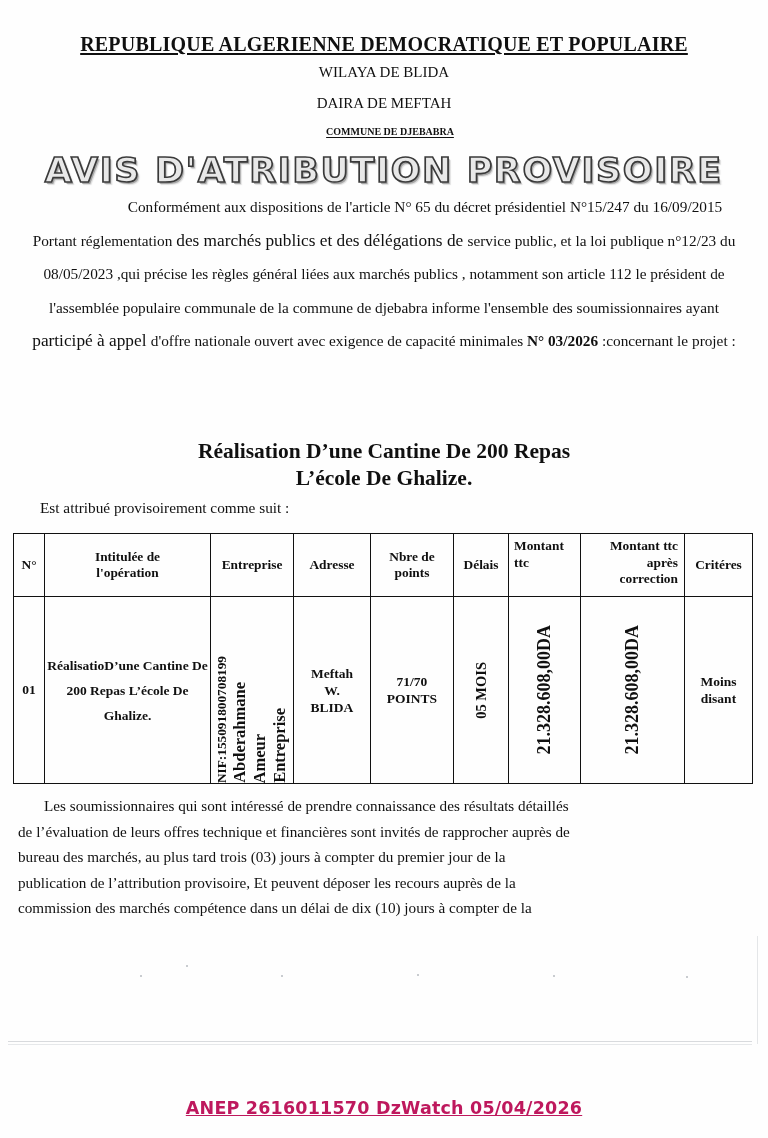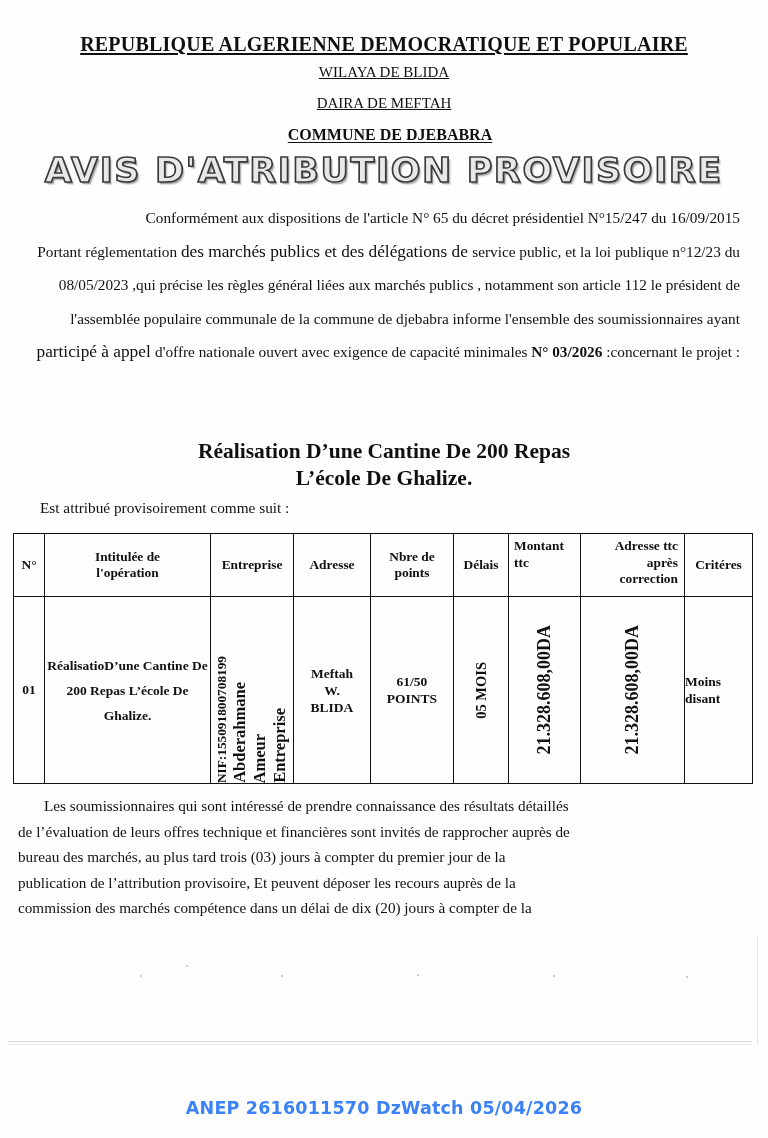--- a/index.html
+++ b/index.html
@@ -20,21 +20,20 @@
     position: absolute;
     inset: 0;
     background: #fefefe;
   }
 
   
   .hdr {
     text-align: center;
     font-family: "Liberation Serif", serif;
     font-weight: bold;
-    text-decoration: underline;
   }
   .hdr-republic {
     position: absolute;
     left: 0; right: 0;
     top: 33px;
     font-size: 20px;
     letter-spacing: .2px;
     text-decoration: underline;
     text-underline-offset: 2px;
   }
@@ -49,22 +48,23 @@
     position: absolute;
     left: 0; right: 0;
     top: 95px;
     font-size: 15px;
     font-weight: normal;
   }
   .hdr-commune {
     position: absolute;
     left: 12px; right: 0;
     top: 126px;
-    font-size: 16px;
-    font-weight: bold;
+    font-size: 10px;
+    font-weight: bold;
+    text-decoration: underline;
     text-underline-offset: 2px;
   }
 
   
   .wordart-wrap {
     position: absolute;
     left: 0; right: 0;
     top: 152px;
     text-align: center;
     height: 42px;
@@ -82,25 +82,25 @@
     text-shadow:
        1.5px 1.5px 0 rgba(120,120,120,.55),
        2.5px 2.5px 1px rgba(160,160,160,.35);
     white-space: nowrap;
   }
 
   
   .intro {
     position: absolute;
     left: 28px;
-    top: 201px;
+    top: 190px;
     width: 712px;
     font-size: 15.3px;
     line-height: 33.5px;
-    text-align: right;
+    text-align: center;
   }
   .intro .ind { display: inline-block; width: 82px; }
   .big { font-size: 17.3px; }
   .bld { font-weight: bold; }
 
   
   .proj {
     position: absolute;
     left: 0; right: 0;
     top: 438px;
@@ -176,20 +176,21 @@
     text-align: center;
     font-size: 14px;
     line-height: 17px;
   }
   td.c-pts {
     text-align: center;
     font-size: 14.5px;
     line-height: 17px;
   }
   td.c-crit {
+    text-align: center;
     font-size: 14px;
     line-height: 17px;
   }
   
   .vert-cell {
     height: 186px;
     display: flex;
     align-items: center;
     justify-content: center;
     overflow: hidden;
@@ -312,21 +313,21 @@
           <th>
             <div>Nbre de</div>
             <div>points</div>
           </th>
           <th>Délais</th>
           <th class="th-mttc">
             <div>Montant</div>
             <div>ttc</div>
           </th>
           <th class="th-mttc-corr">
-            <div>Adresse ttc</div>
+            <div>Montant ttc</div>
             <div>après</div>
             <div>correction</div>
           </th>
           <th>Critéres</th>
         </tr>
       </thead>
       <tbody>
         <tr>
           <td class="c-num">01</td>
           <td class="c-op">RéalisatioD’une Cantine De 200 Repas L’école De Ghalize.</td>
@@ -337,21 +338,21 @@
               <span class="vert ent">Abderahmane</span>
               <span class="vert nif">NIF:155091800708199</span>
             </div>
           </td>
           <td class="c-addr">
             <div>Meftah</div>
             <div>W.</div>
             <div>BLIDA</div>
           </td>
           <td class="c-pts">
-            <div>61/50</div>
+            <div>71/70</div>
             <div>POINTS</div>
           </td>
           <td>
             <div class="vert-cell">
               <span class="vert delai">05 MOIS</span>
             </div>
           </td>
           <td>
             <div class="vert-cell">
               <span class="vert amount">21.328.608,00DA</span>
@@ -369,28 +370,28 @@
         </tr>
       </tbody>
     </table>
   </div>
 
   <div class="closing">
     <div><span class="ind1"></span><span>Les soumissionnaires qui sont intéressé de prendre connaissance des résultats détaillés</span></div>
     <div>de l’évaluation de leurs offres technique et financières sont invités de rapprocher auprès de</div>
     <div>bureau des marchés, au plus tard trois (03) jours à compter du premier jour de la</div>
     <div>publication de l’attribution provisoire, Et peuvent déposer les recours auprès de la</div>
-    <div>commission des marchés compétence dans un délai de dix (20) jours à compter de la</div>
+    <div>commission des marchés compétence dans un délai de dix (10) jours à compter de la</div>
   </div>
 
   <div class="scanline l1"></div>
   <div class="scanline l2"></div>
   <div class="scan-edge"></div>
   <div class="speck" style="left:140px; top:975px;"></div>
   <div class="speck" style="left:281px; top:975px;"></div>
   <div class="speck" style="left:417px; top:974px;"></div>
   <div class="speck" style="left:553px; top:975px;"></div>
   <div class="speck" style="left:686px; top:976px;"></div>
   <div class="speck" style="left:186px; top:965px;"></div>
 
-  <div class="footer" style="color: #3b82f6;">ANEP 2616011570 DzWatch 05/04/2026</div>
+  <div class="footer" style="color: #be185d; text-decoration: underline;">ANEP 2616011570 DzWatch 05/04/2026</div>
 
 </div>
 
 </body></html>

